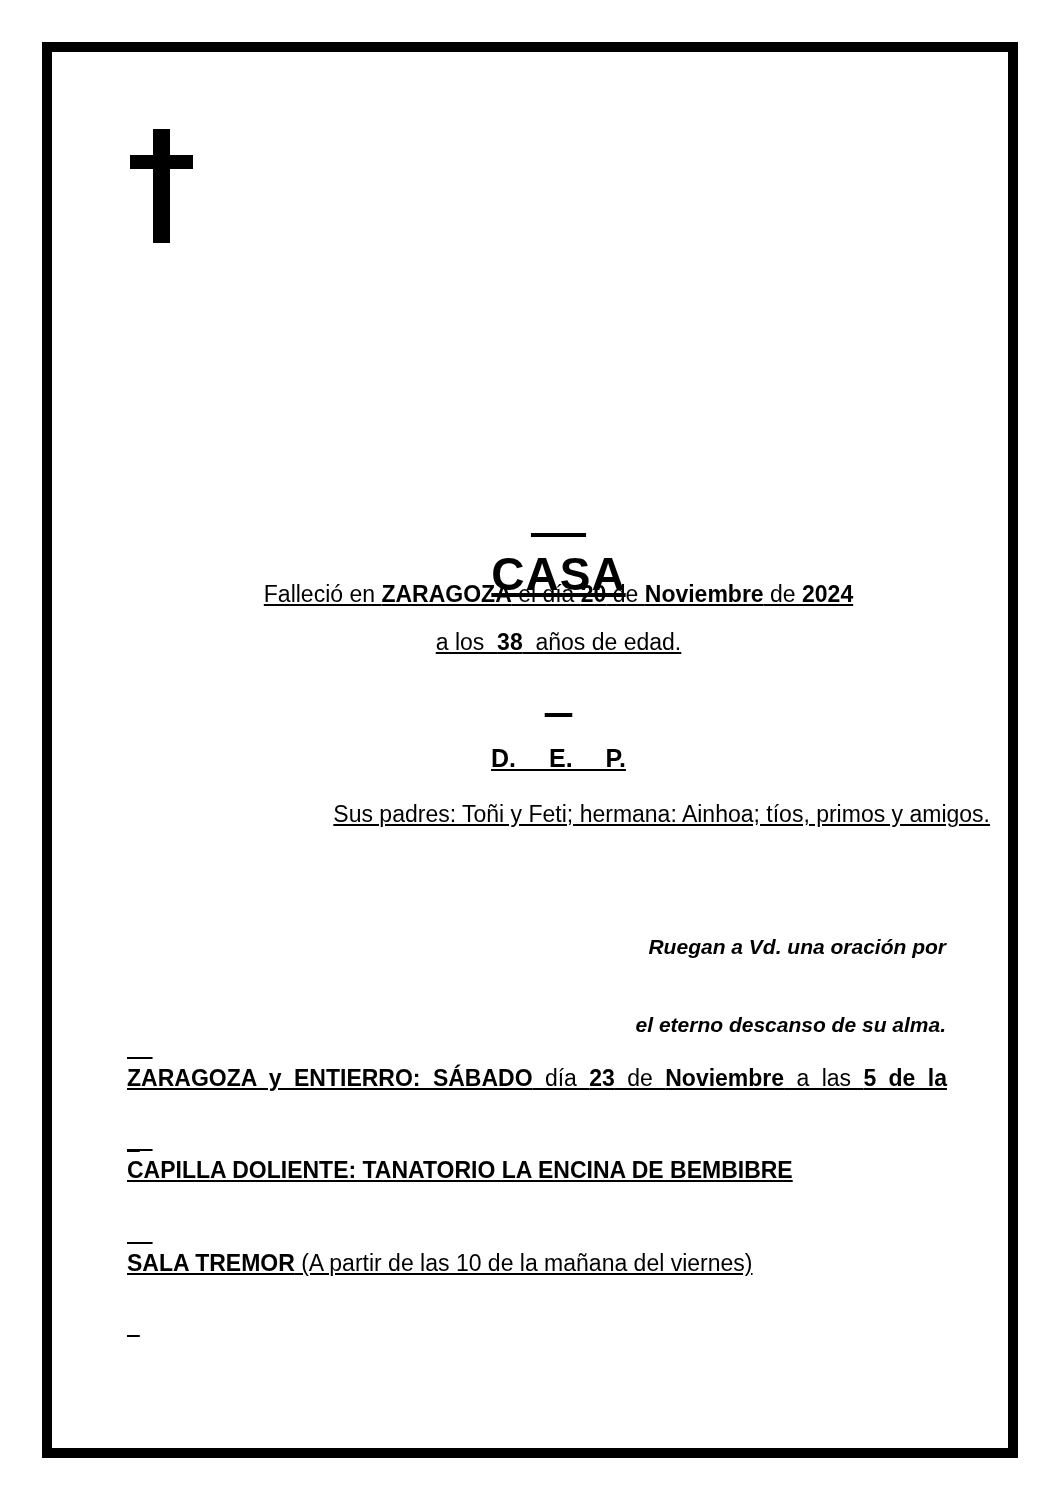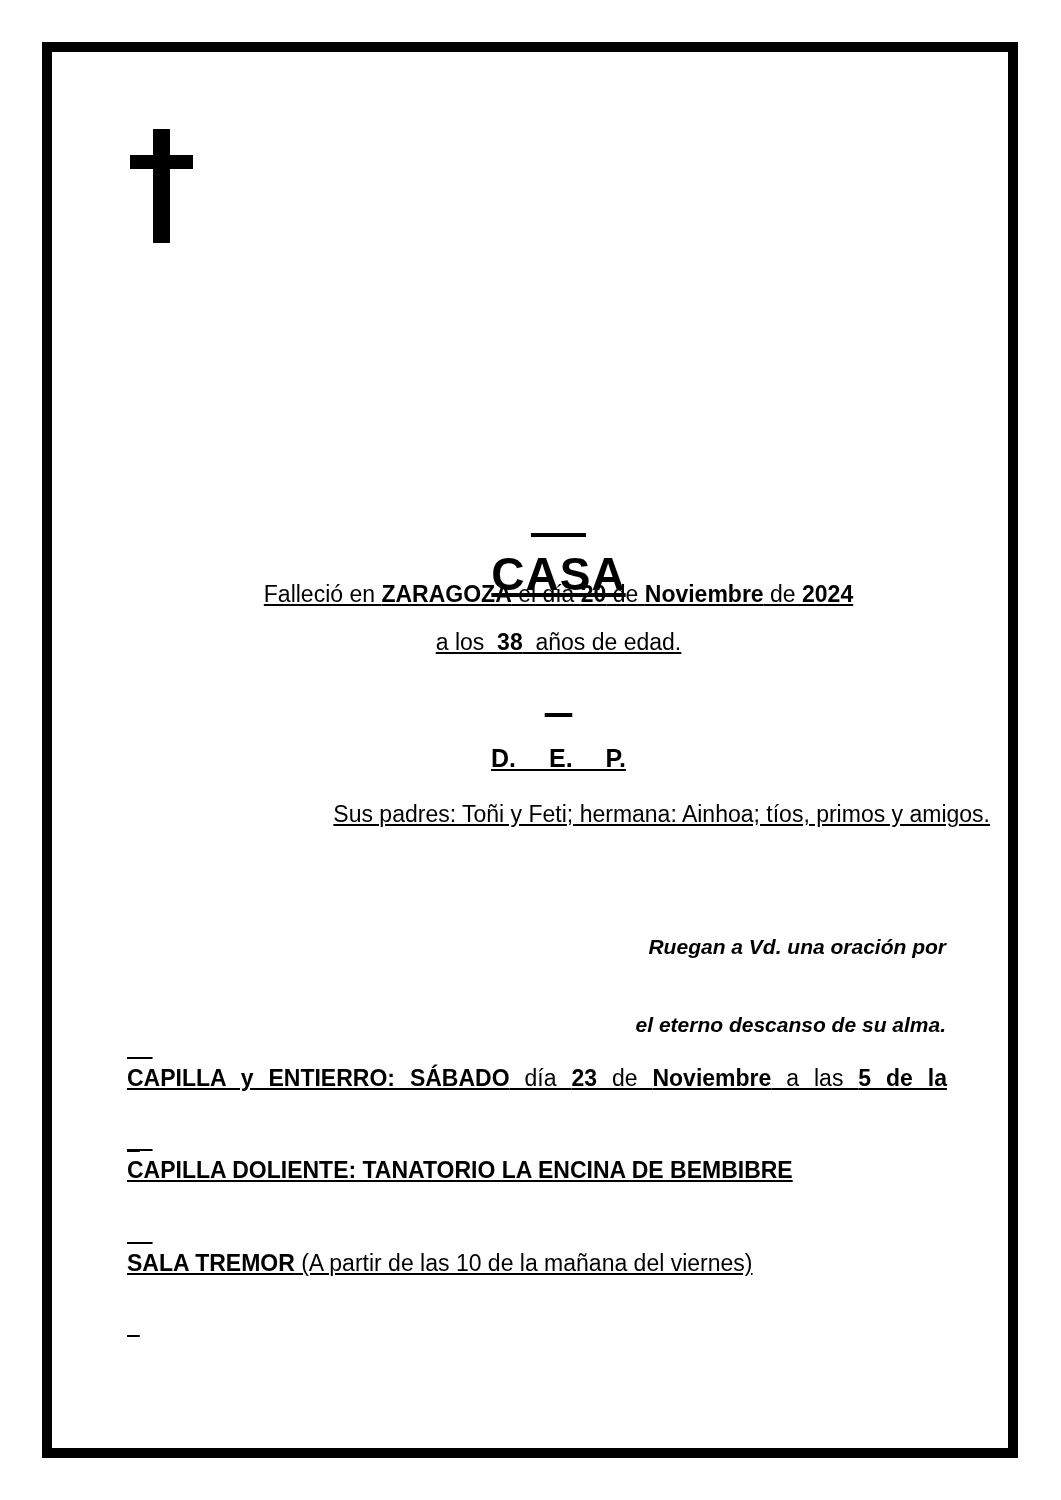--- a/index.html
+++ b/index.html
@@ -137,21 +137,21 @@
   <div class="block center dep">D. E. P.</div>
 
   <div class="block family-line">Sus padres: Toñi y Feti; hermana: Ainhoa; tíos, primos y amigos.</div>
 
   <div class="prayer">
     <div>Ruegan a Vd. una oración por</div>
     <div>el eterno descanso de su alma.</div>
   </div>
 
   <div class="block funeral">
-    <div class="justify-line"><span class="b">CAPILLA y ENTIERRO: SÁBADO</span><span> día </span><span class="b">23</span><span> de </span><span class="b">Noviembre</span><span> a las </span><span class="b">5 de la</span></div>
+    <div class="justify-line"><span class="b">ZARAGOZA y ENTIERRO: SÁBADO</span><span> día </span><span class="b">23</span><span> de </span><span class="b">Noviembre</span><span> a las </span><span class="b">5 de la</span></div>
   </div>
 
   <div class="block capilla">
     <div><span class="b">CAPILLA DOLIENTE: TANATORIO LA ENCINA DE BEMBIBRE</span></div>
     <div><span class="b">SALA TREMOR</span><span> (A partir de las 10 de la mañana del viernes)</span></div>
   </div>
 
 
 </div>
 

